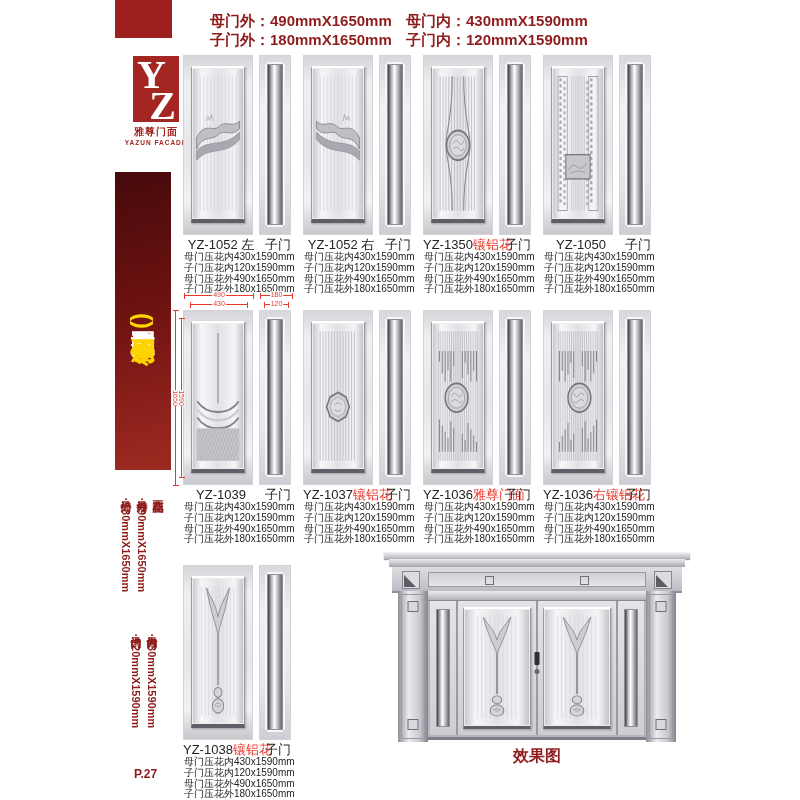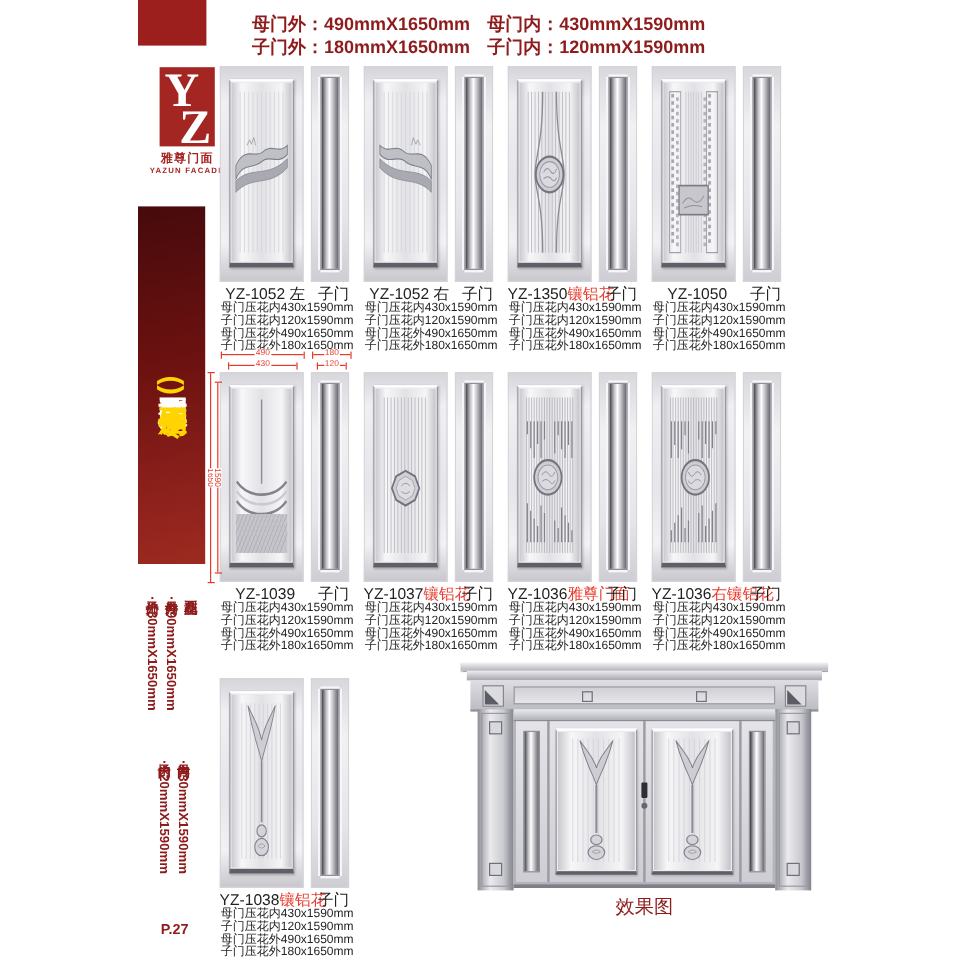--- a/index.html
+++ b/index.html
@@ -94,21 +94,21 @@
   .lintel{height:9px;background:linear-gradient(180deg,#ebebee,#b1b1b9);border-bottom:1px solid #8a8a92;}
   .panels{position:absolute;left:2px;right:2px;top:10px;bottom:2px;display:flex;gap:2px;background:#9a9aa2;}
   .pn{position:relative;background:linear-gradient(180deg,#e4e4e8,#cdcdd3);}
   .pn.side{flex:0 0 26px;}
   .pn.main{flex:1;}
   .pn.side .sd-slot{left:6px;right:6px;top:8px;bottom:8px;box-shadow:none;}
   .pn.main .md-frame{left:5px;right:5px;top:6px;bottom:6px;border-bottom-width:3px;}
   .pn.main .motif{left:9px;right:9px;top:9px;bottom:11px;}
   .lock{position:absolute;left:50%;top:42%;width:5px;height:13px;transform:translateX(-50%);background:#2e2e34;border-radius:1px;}
   .lock:after{content:"";position:absolute;left:0;top:17px;width:5px;height:5px;border-radius:50%;background:#666670;}
-  .effect-label{position:absolute;left:392px;top:746px;width:290px;text-align:center;color:#8e1c1c;font-size:16px;font-weight:normal;}
+  .effect-label{position:absolute;left:392px;top:746px;width:290px;text-align:center;color:#8e1c1c;font-size:16px;font-weight:bold;}
 </style>
 </head>
 <body>
 
 <div class="page">
 
   <div class="top-red"></div>
   <div class="logo-box">
     <span class="ly">Y</span>
     <span class="lz">Z</span>

